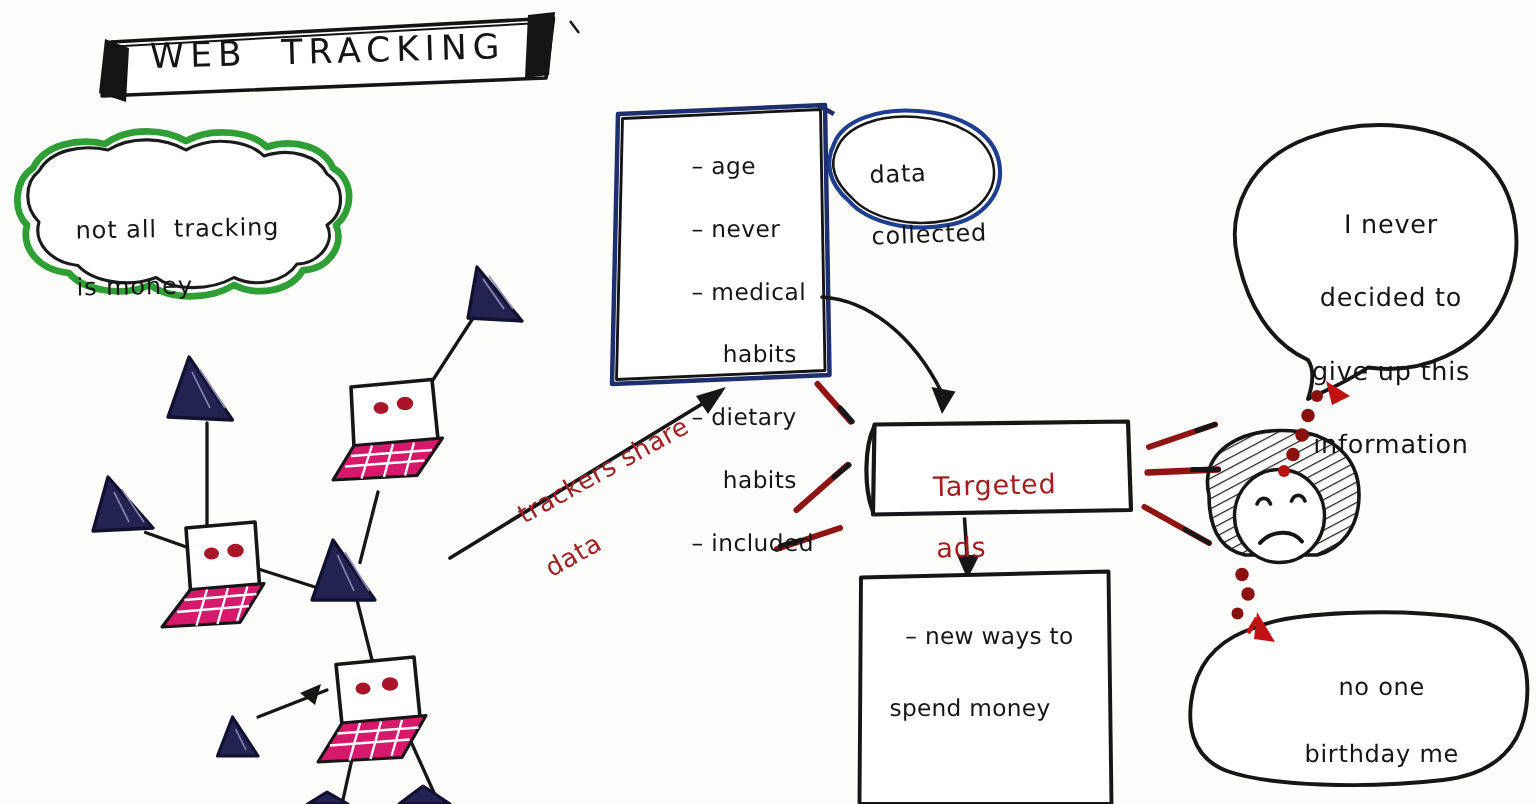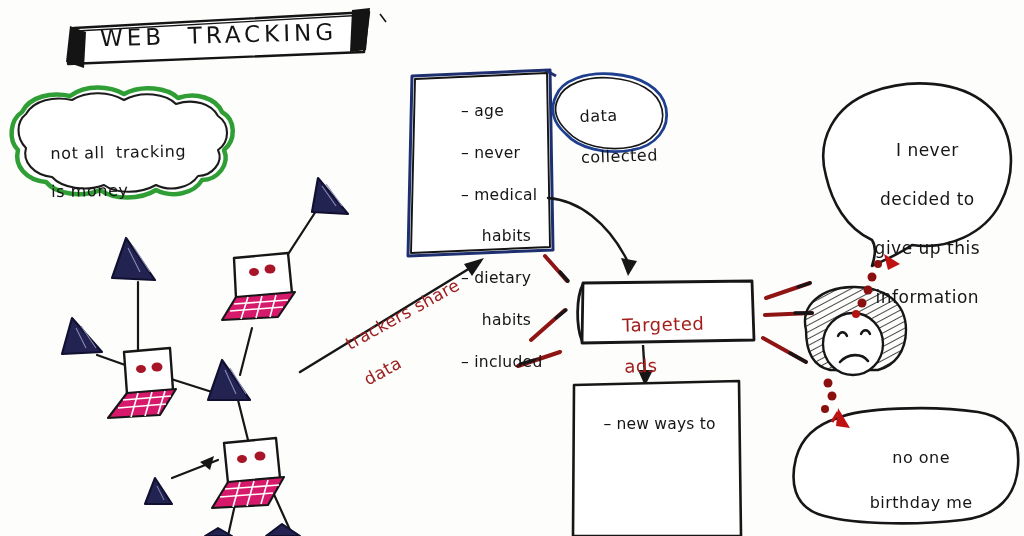--- a/index.html
+++ b/index.html
@@ -353,20 +353,21 @@
     <span class="l2">data</span>
   </div>
 
   <div id="targeted-ads-text" class="txt">
     <span>Targeted</span>
     <span class="l2">ads</span>
   </div>
 
   <div id="outcomes-text" class="txt">
     <span>– new ways to</span>
+    <span class="indent">spend money</span>
     <span style="display:block;height:10px"></span>
     
     
   </div>
 
   <div id="bubble-top-text" class="txt">
     <span>I never</span><br>
     <span>decided to</span><br>
     <span>give up this</span><br>
     <span>information</span>

